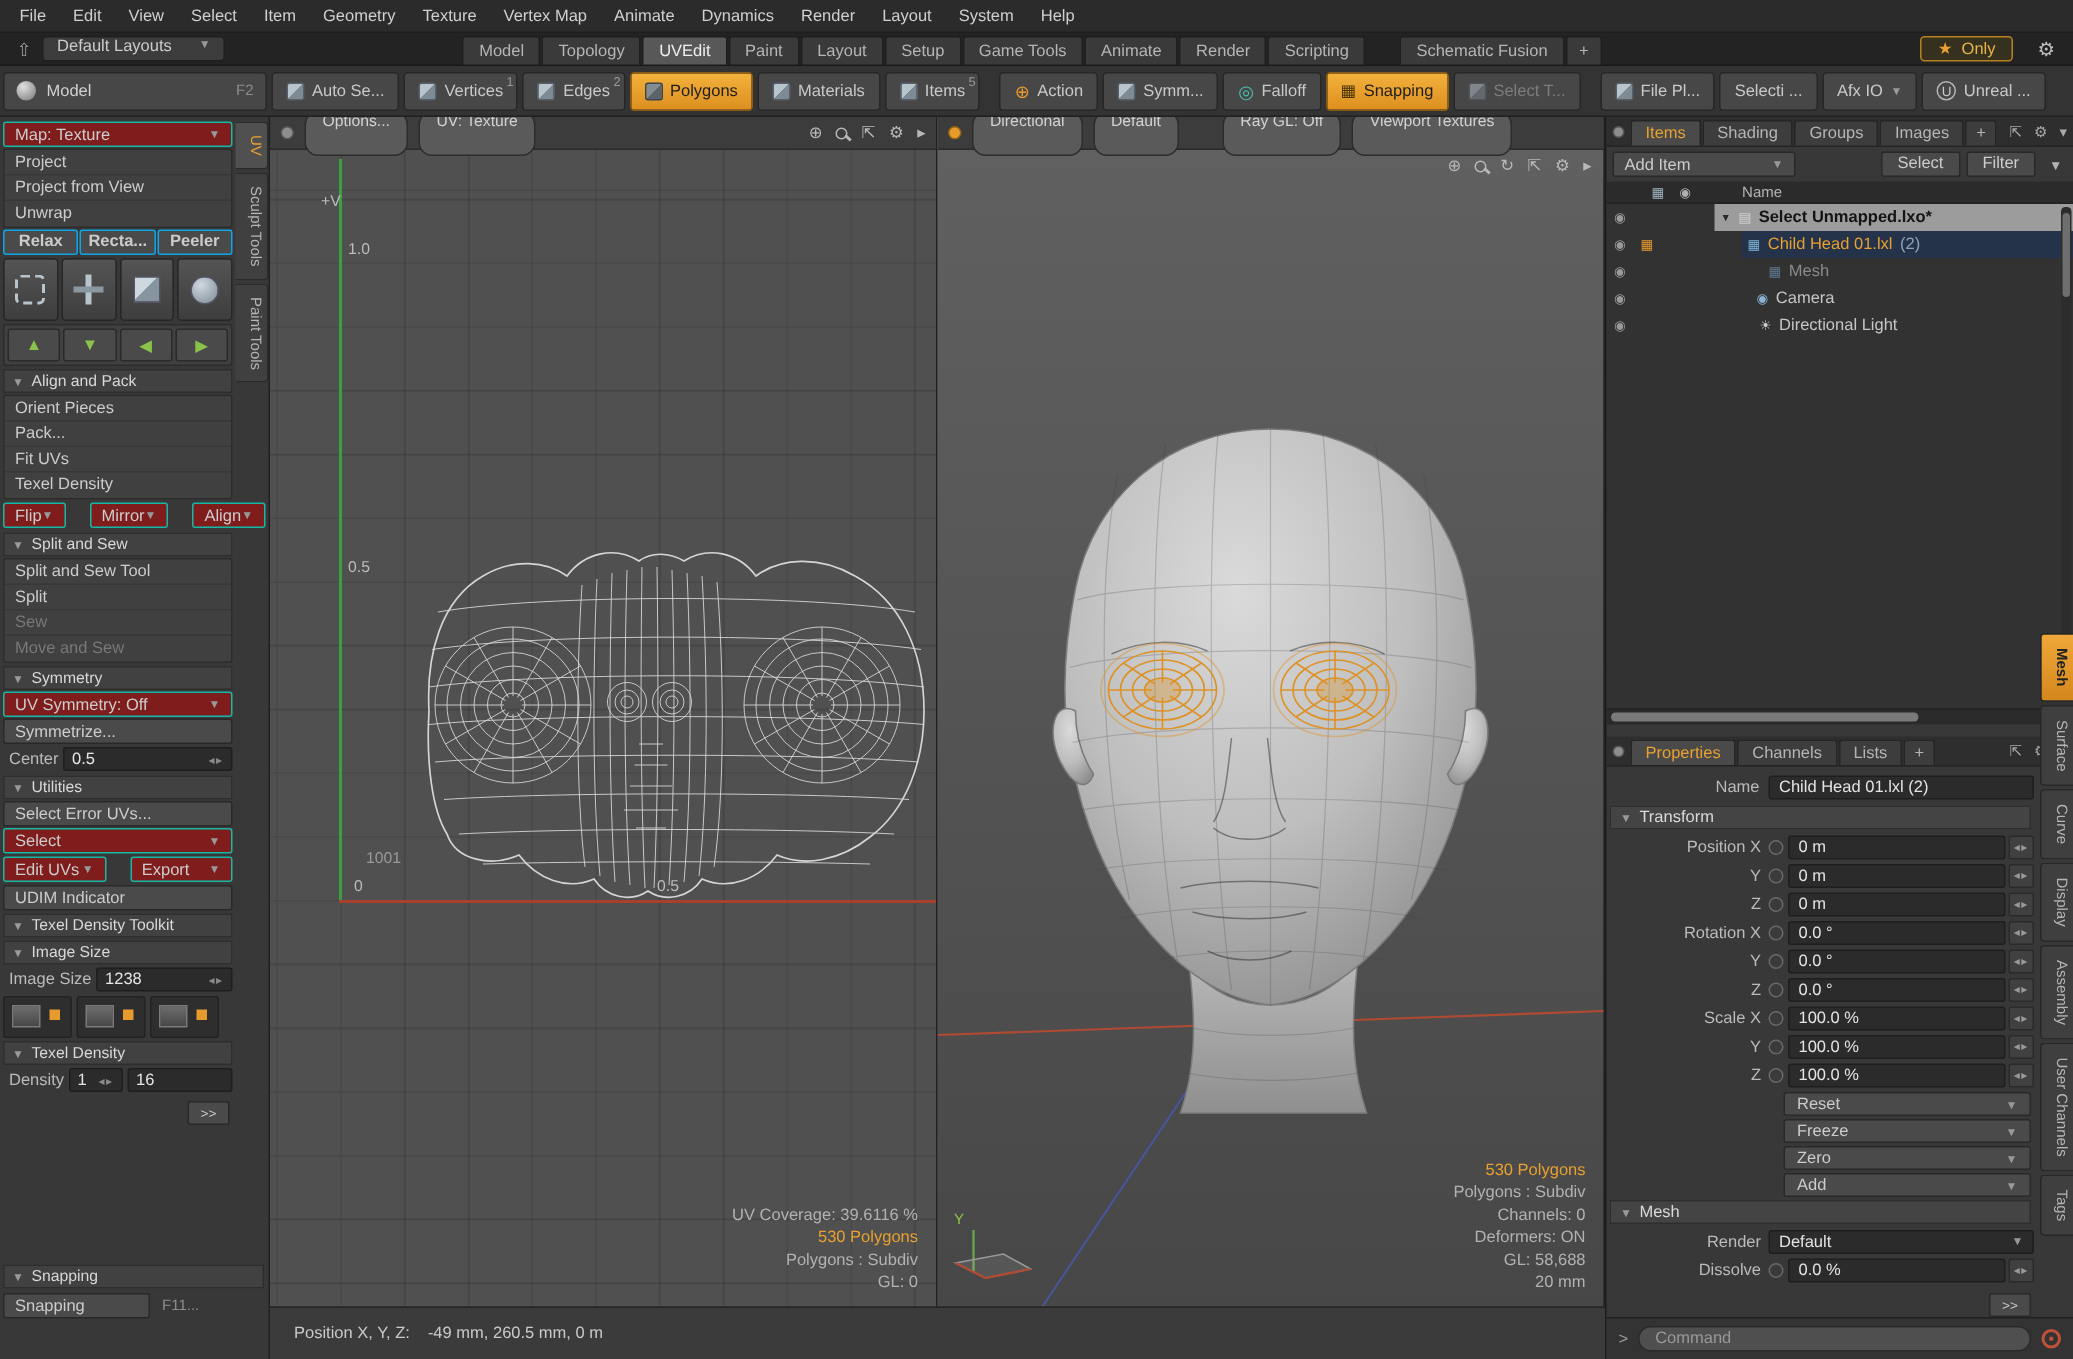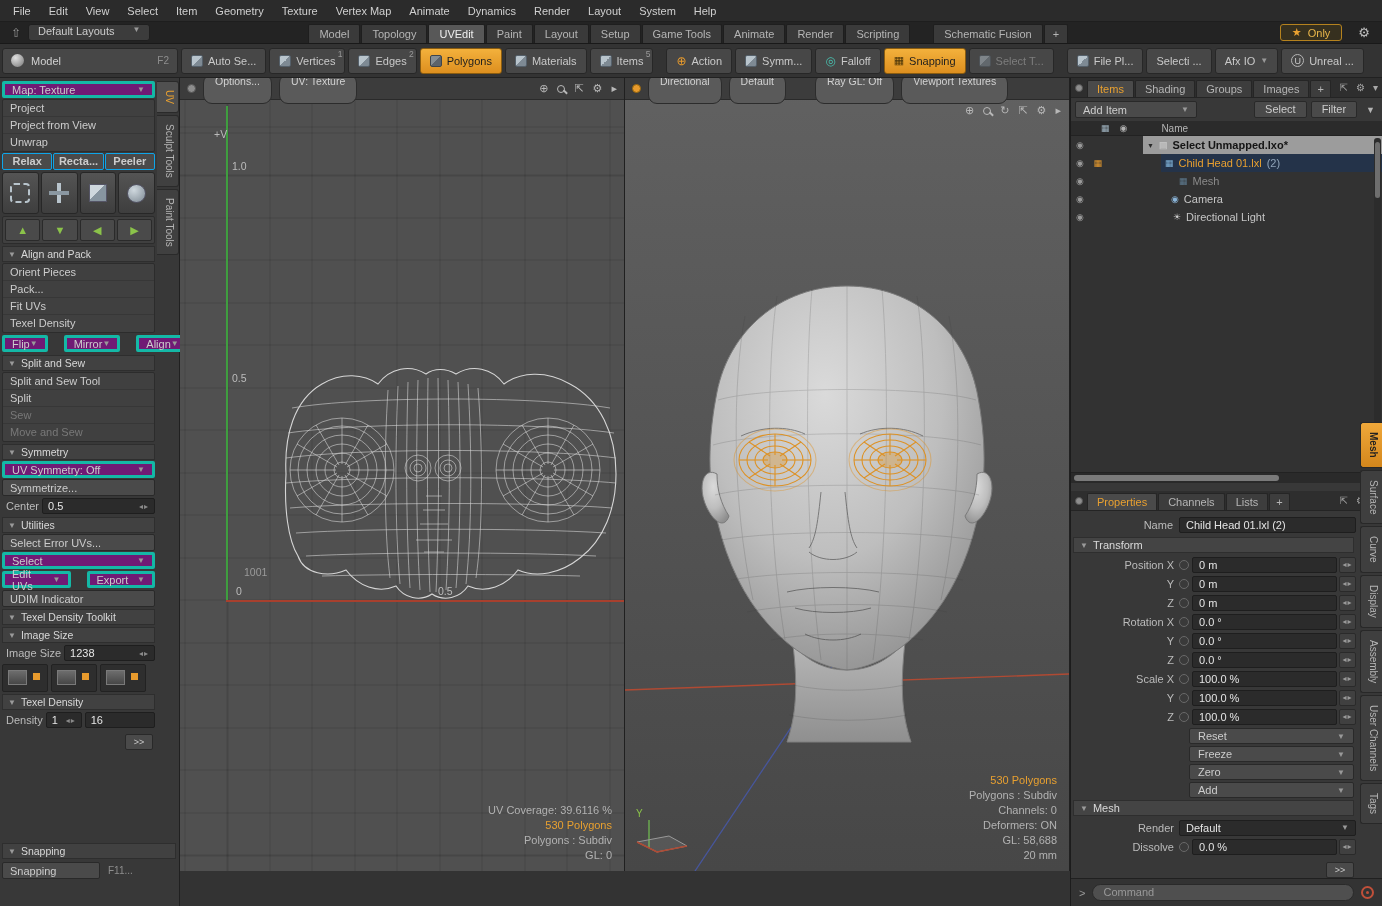--- a/index.html
+++ b/index.html
@@ -51,21 +51,21 @@
   .teal-icon { color:#49c2b1; font-size:12px; }
   .grid-icon { color:#b9c4cc; font-size:11px; }
   .tbtn.active .grid-icon { color:#4a3408; }
   .u-icon { width:13px; height:13px; border-radius:50%; border:1.5px solid #b5b5b5; color:#ccc;
     font-size:9px; display:flex; align-items:center; justify-content:center; }
   .sep { width:7px; }
   
   .sidebar { position:absolute; left:0; top:78px; width:180px; height:828px; background:#383838;
     border-right:1px solid #202020; }
   .sb-col { position:absolute; left:0; top:0; width:157px; padding:2px 2px; }
-  .sb-drop { display:flex; align-items:center; background:#701a75; border:3px solid #14b8a6;
+  .sb-drop { display:flex; align-items:center; background:#7f1d1d; border:1px solid #14b8a6;
     border-radius:2px; height:17px; padding:4px 7px; color:#ccc; width:100%; margin:1px 0; }
   .sb-drop .car { margin-left:auto; }
   .sb-group { background:#404040; border:1px solid #2c2c2c; border-radius:2px; margin:1px 0; }
   .sb-item { height:17px; line-height:17px; padding:0 7px; border-bottom:1px solid #373737; color:#ccc; }
   .sb-item:last-child { border-bottom:none; }
   .sb-item.dis { color:#787878; }
   .sb-seg { display:flex; margin:1px 0; gap:1px; }
   .seg { flex:1; text-align:center; background:#4a4a4a; border:1px solid #0ea5e9; height:17px;
     line-height:15px; border-radius:2px; color:#ccc;font-weight:bold; }
   .sb-tools { display:flex; gap:2px; margin:2px 0; }
@@ -985,14 +985,18 @@
       </div>
     </div>
 
     <div class="cmdbar">
       <span class="prompt">&gt;</span>
       <div class="cmdinput">Command</div>
       <span class="rec"></span>
     </div>
   </div>
 
+  <div class="statusbar">
+    <span>Position X, Y, Z:</span>
+    <span>-49 mm, 260.5 mm, 0 m</span>
+  </div>
 
 </div>
 
 </body></html>

